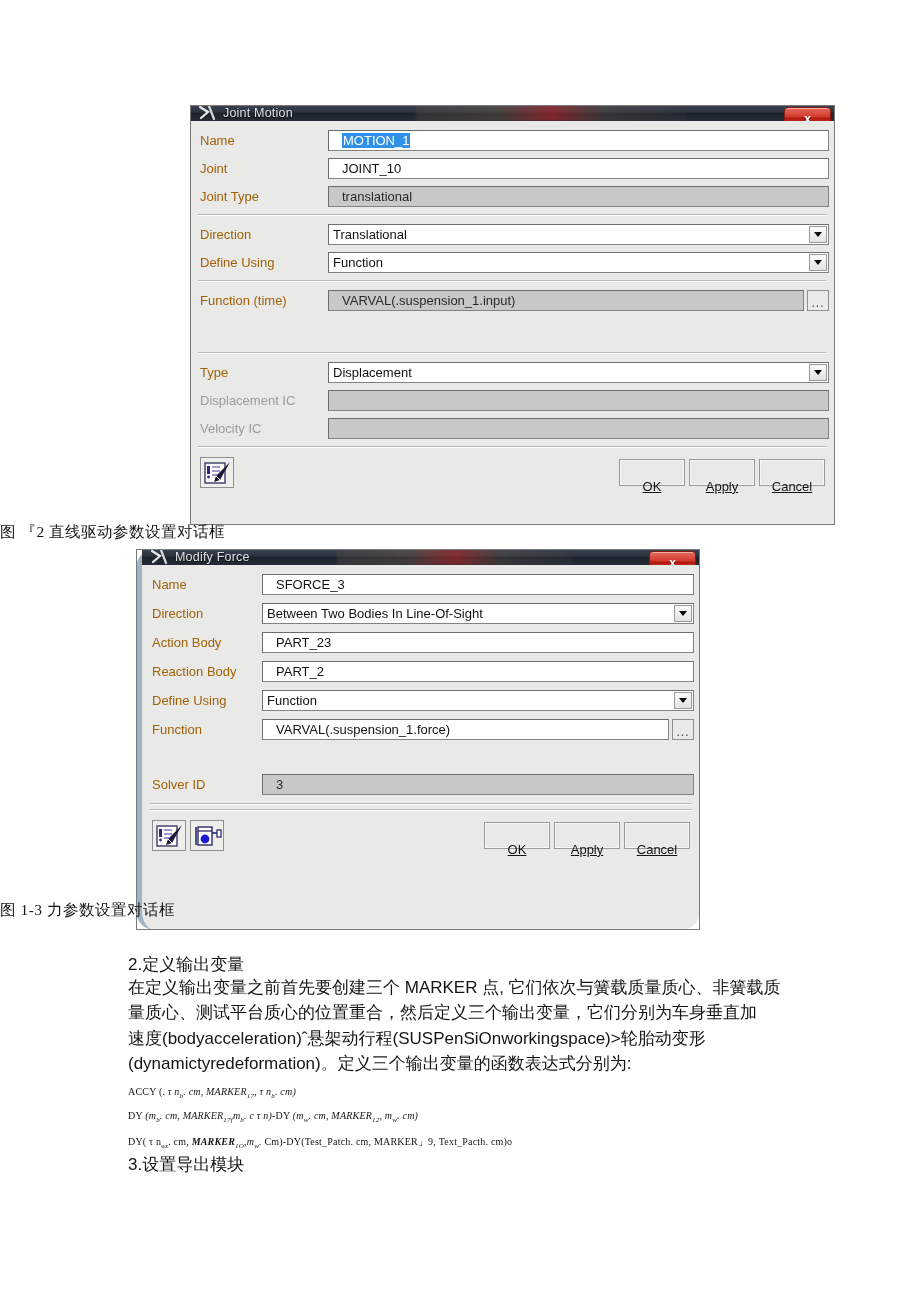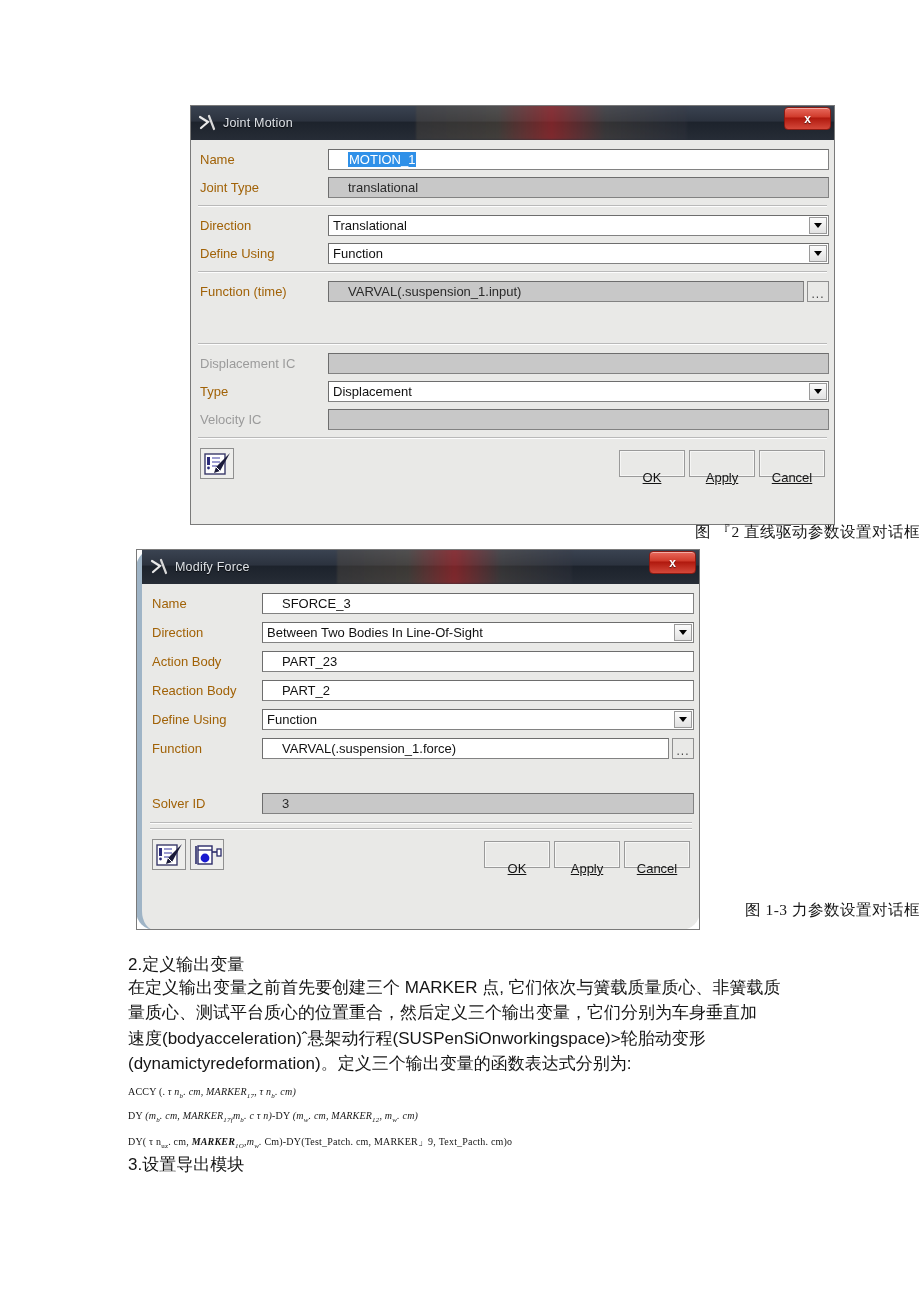--- a/index.html
+++ b/index.html
@@ -24,21 +24,21 @@
     font-family: "Liberation Sans", sans-serif;
   }
   .dlg-outline {
     position: absolute;
     box-sizing: border-box;
     border: 1px solid #7a7a7a;
     pointer-events: none;
   }
   .titlebar {
     position: relative;
-    height: 35px;
+    height: 16px;
     background: linear-gradient(to bottom, #3b4452 0%, #2c333f 45%, #1d232c 50%, #262c36 100%);
     display: flex;
     align-items: center;
     overflow: hidden;
   }
   .titlebar.tb-noise::after {
     content: "";
     position: absolute;
     left: 35%;
     top: 0;
@@ -116,21 +116,21 @@
     flex: 1 1 auto;
     height: 21px;
     background: #ffffff;
     border: 1px solid #828282;
     border-top-color: #6d6d6d;
     border-left-color: #6d6d6d;
     display: flex;
     align-items: center;
     font-size: 13px;
     color: #111;
-    padding: 0 19px;
+    padding: 0 13px;
     box-sizing: border-box;
     position: relative;
     font-family: "Liberation Sans", sans-serif;
     overflow: hidden;
     white-space: nowrap;
   }
   .fld.ro {
     background: #c8c8c8;
     color: #2a2a2a;
   }
@@ -241,21 +241,21 @@
     color: #141414;
     font-family: "Liberation Sans", sans-serif;
     cursor: pointer;
   }
   .pbtn .u { text-decoration: underline; margin-top: 28px; }
 
   
   .caption {
     position: absolute;
     width: 100%;
-    text-align: right;
+    text-align: left;
     font-family: "Liberation Serif", serif;
     font-size: 15.5px;
     color: #171717;
     letter-spacing: .5px;
   }
   .para {
     position: absolute;
     left: 128px;
     width: 690px;
     font-family: Liberation Sans, sans-serif;
@@ -292,20 +292,24 @@
 
   <div class="dlg-body">
 
     <div class="row">
       <span class="lbl" style="width:128px">Name</span>
       <span class="fld">
           <span class="sel-txt">MOTION_1</span>
         </span>
     </div>
 
+    <div class="row">
+      <span class="lbl" style="width:128px">Joint</span>
+      <span class="fld">JOINT_10</span>
+    </div>
 
     <div class="row">
       <span class="lbl" style="width:128px">Joint Type</span>
       <span class="fld ro">translational</span>
     </div>
 
     <div class="sep"></div>
 
     <div class="row">
       <span class="lbl" style="width:128px">Direction</span>
@@ -329,30 +333,30 @@
       <span class="lbl" style="width:128px">Function (time)</span>
       <span class="fld ro">VARVAL(.suspension_1.input)</span>
       <span class="ellipsis-btn">...</span>
     </div>
 
     <div class="spacer"></div>
 
     <div class="sep"></div>
 
     <div class="row">
-      <span class="lbl dim" style="width:128px">Displacement IC</span>
-      <span class="fld ro"></span>
-    </div>
-
-    <div class="row">
       <span class="lbl" style="width:128px">Type</span>
       <span class="combo">
         <span>Displacement</span>
         <span class="arrow"></span>
       </span>
+    </div>
+
+    <div class="row">
+      <span class="lbl dim" style="width:128px">Displacement IC</span>
+      <span class="fld ro"></span>
     </div>
 
     <div class="row">
       <span class="lbl dim" style="width:128px">Velocity IC</span>
       <span class="fld ro"></span>
     </div>
 
     <div class="sep"></div>
 
     <div class="btnbar">

